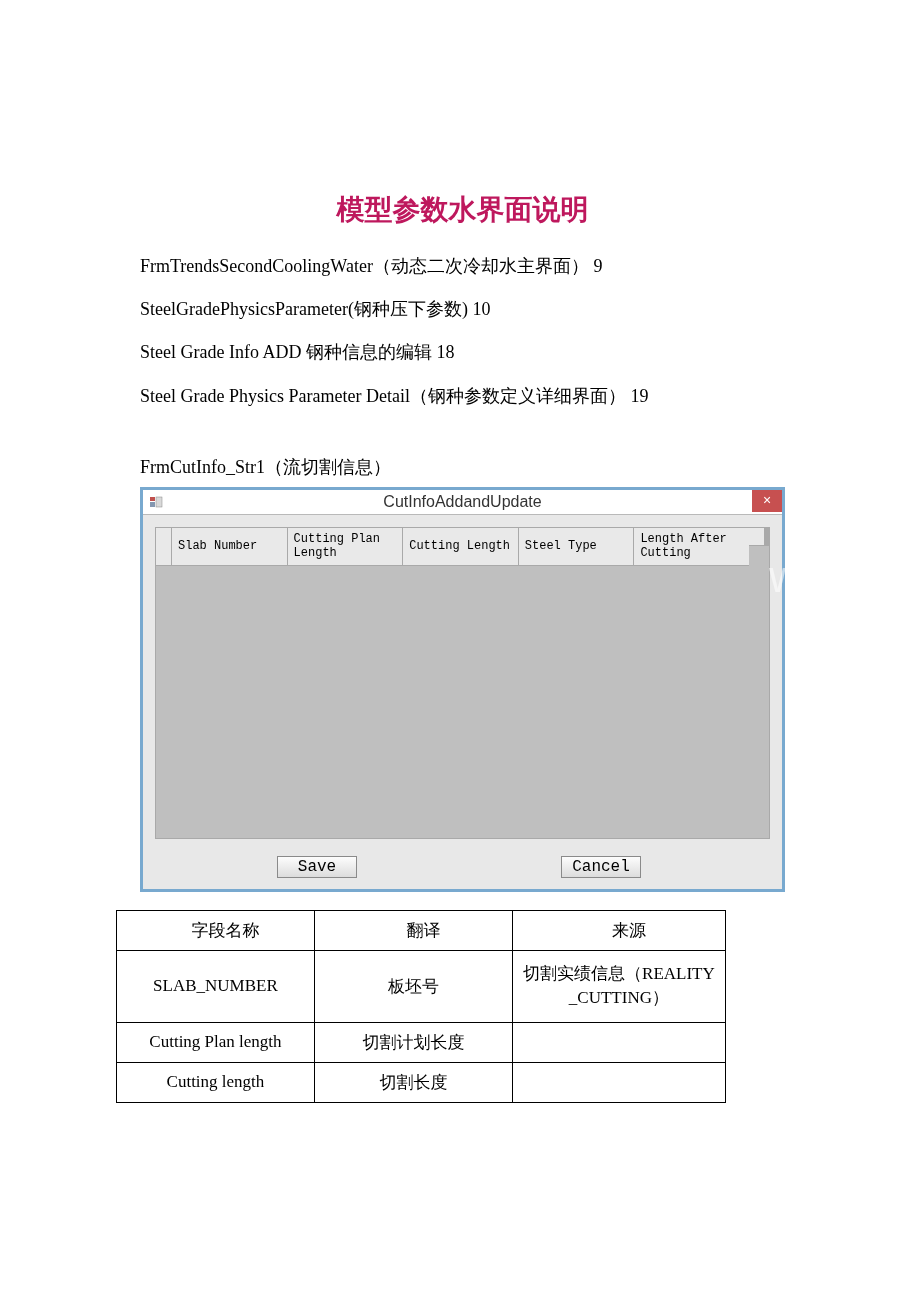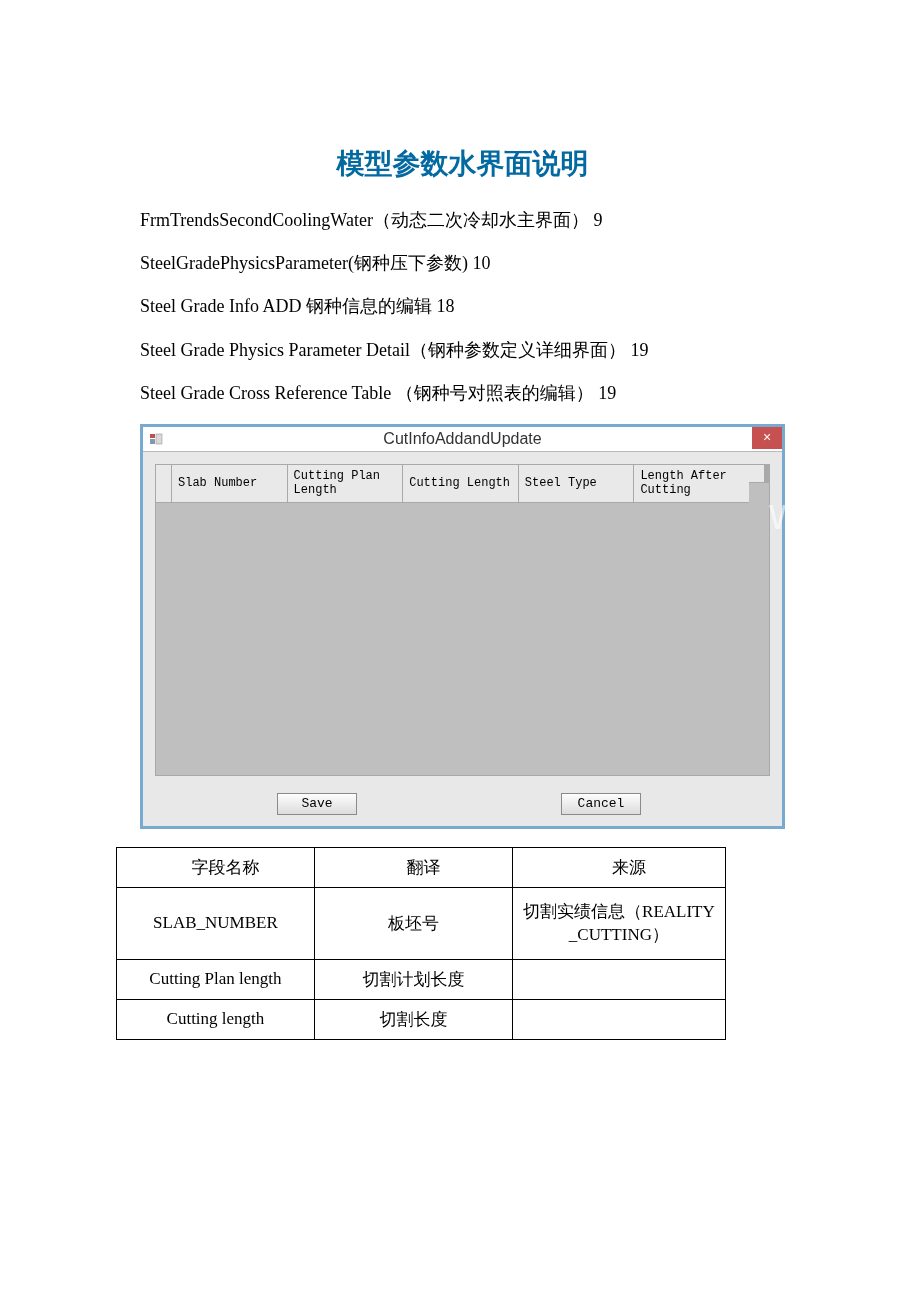--- a/index.html
+++ b/index.html
@@ -12,21 +12,22 @@
     }
     .page {
       padding: 145px 135px 0 140px;
     }
     .doc-title {
       font-family: "SimHei", "Microsoft YaHei", sans-serif;
       font-weight: bold;
       font-size: 28px;
       text-align: center;
       margin-bottom: 25px;
-      color: #0369a1;
+      color: #be185d;
+      margin-top: 46px;
     }
     .toc-line {
       font-family: "Times New Roman", "SimSun", serif;
       font-size: 18px;
       color: #000;
       margin-bottom: 18px;
       line-height: 1.4;
     }
     .section-label {
       font-family: "Times New Roman", "SimSun", serif;
@@ -150,21 +151,21 @@
       display: flex;
       align-items: center;
       padding: 0 12px 4px 12px;
     }
     .winbtn {
       width: 80px;
       height: 22px;
       border: 1px solid #8a8a8a;
       background: linear-gradient(#fdfdfd, #dcdcdc);
       font-family: "Courier New", "SimSun", monospace;
-      font-size: 13px;
+      font-size: 16px;
       text-align: center;
       line-height: 20px;
       cursor: pointer;
     }
     .btn-save { margin-left: 122px; }
     .btn-cancel { margin-left: 204px; }
     
     .info-table {
       border-collapse: collapse;
       margin-top: 18px;
@@ -193,22 +194,22 @@
 </head>
 <body>
 
 <div class="page">
   <h1 class="doc-title">模型参数水界面说明</h1>
 
   <div class="toc-line">FrmTrendsSecondCoolingWater（动态二次冷却水主界面） 9</div>
   <div class="toc-line">SteelGradePhysicsParameter(钢种压下参数) 10</div>
   <div class="toc-line">Steel Grade Info ADD 钢种信息的编辑 18</div>
   <div class="toc-line">Steel Grade Physics Parameter Detail（钢种参数定义详细界面） 19</div>
-  <div class="toc-line">Steel Grade Cross Reference Table （钢种号对照表的编辑） 19</div>
-
+
+  <div class="section-label">FrmCutInfo_Str1（流切割信息）</div>
 
   <div class="win-wrap">
     <div class="titlebar">
       <span class="titlebar-icon">
         <svg viewBox="0 0 14 14" width="14" height="14">
           <rect x="1" y="2" width="5" height="4" fill="#c0504d"></rect>
           <rect x="7" y="2" width="6" height="10" fill="#d9d9d9" stroke="#888" stroke-width="0.5"></rect>
           <rect x="1" y="7" width="5" height="5" fill="#8497b0"></rect>
         </svg>
       </span>

